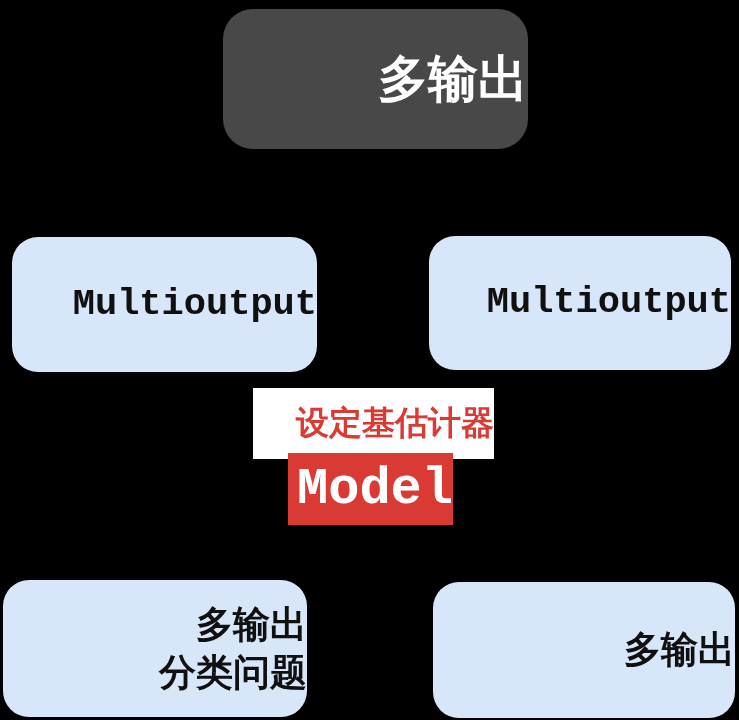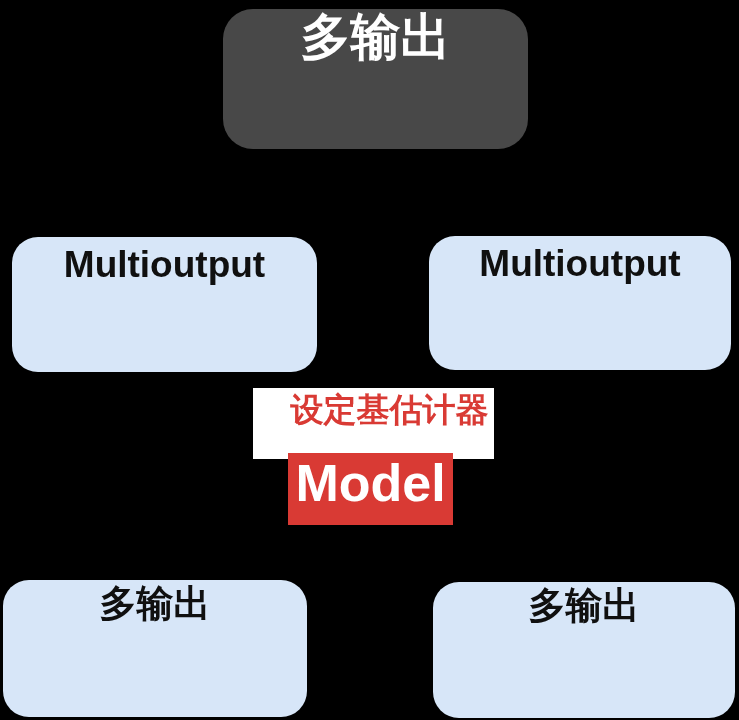--- a/index.html
+++ b/index.html
@@ -11,21 +11,22 @@
     position: relative;
     width: 739px;
     height: 720px;
     background: var(--background, #000000);
     overflow: hidden;
     font-family: "Liberation Sans", sans-serif;
   }
   .box {
     position: absolute;
     display: flex;
-    align-items: flex-start;
+    flex-direction: column;
+    align-items: flex-end;
     justify-content: center;
     text-align: center;
     box-sizing: border-box;
   }
   .title-box {
     left: 223px; top: 9px;
     width: 305px; height: 140px;
     background: var(--title-box-bg, #484848);
     border-radius: 30px;
     color: var(--title-box-text, #ffffff);
@@ -33,21 +34,21 @@
     font-weight: bold;
     line-height: 1.12;
   }
   .blue-box {
     background: var(--estimator-box-bg, #d7e6f8);
     border-radius: 26px;
     color: var(--estimator-box-text, #101010);
     font-weight: bold;
   }
   .mono {
-    font-family: Liberation Sans, sans-serif;
+    font-family: Liberation Mono, monospace;
   }
   .classifier-box {
     left: 12px; top: 237px;
     width: 305px; height: 135px;
     font-size: 37px;
     line-height: 1.5;
   }
   .regressor-box {
     left: 429px; top: 236px;
     width: 302px; height: 134px;
@@ -101,19 +102,20 @@
   <div class="box blue-box mono regressor-box">
     <span class="line">Multioutput</span>
   </div>
 
   <div class="box label-box">设定基估计器</div>
 
   <div class="box mono model-box">Model</div>
 
   <div class="box blue-box problem-box classification-box">
     <span class="line">多输出</span>
+    <span class="line">分类问题</span>
   </div>
 
   <div class="box blue-box problem-box regression-box">
     <span class="line">多输出</span>
   </div>
 
 </div>
 
 </body></html>

